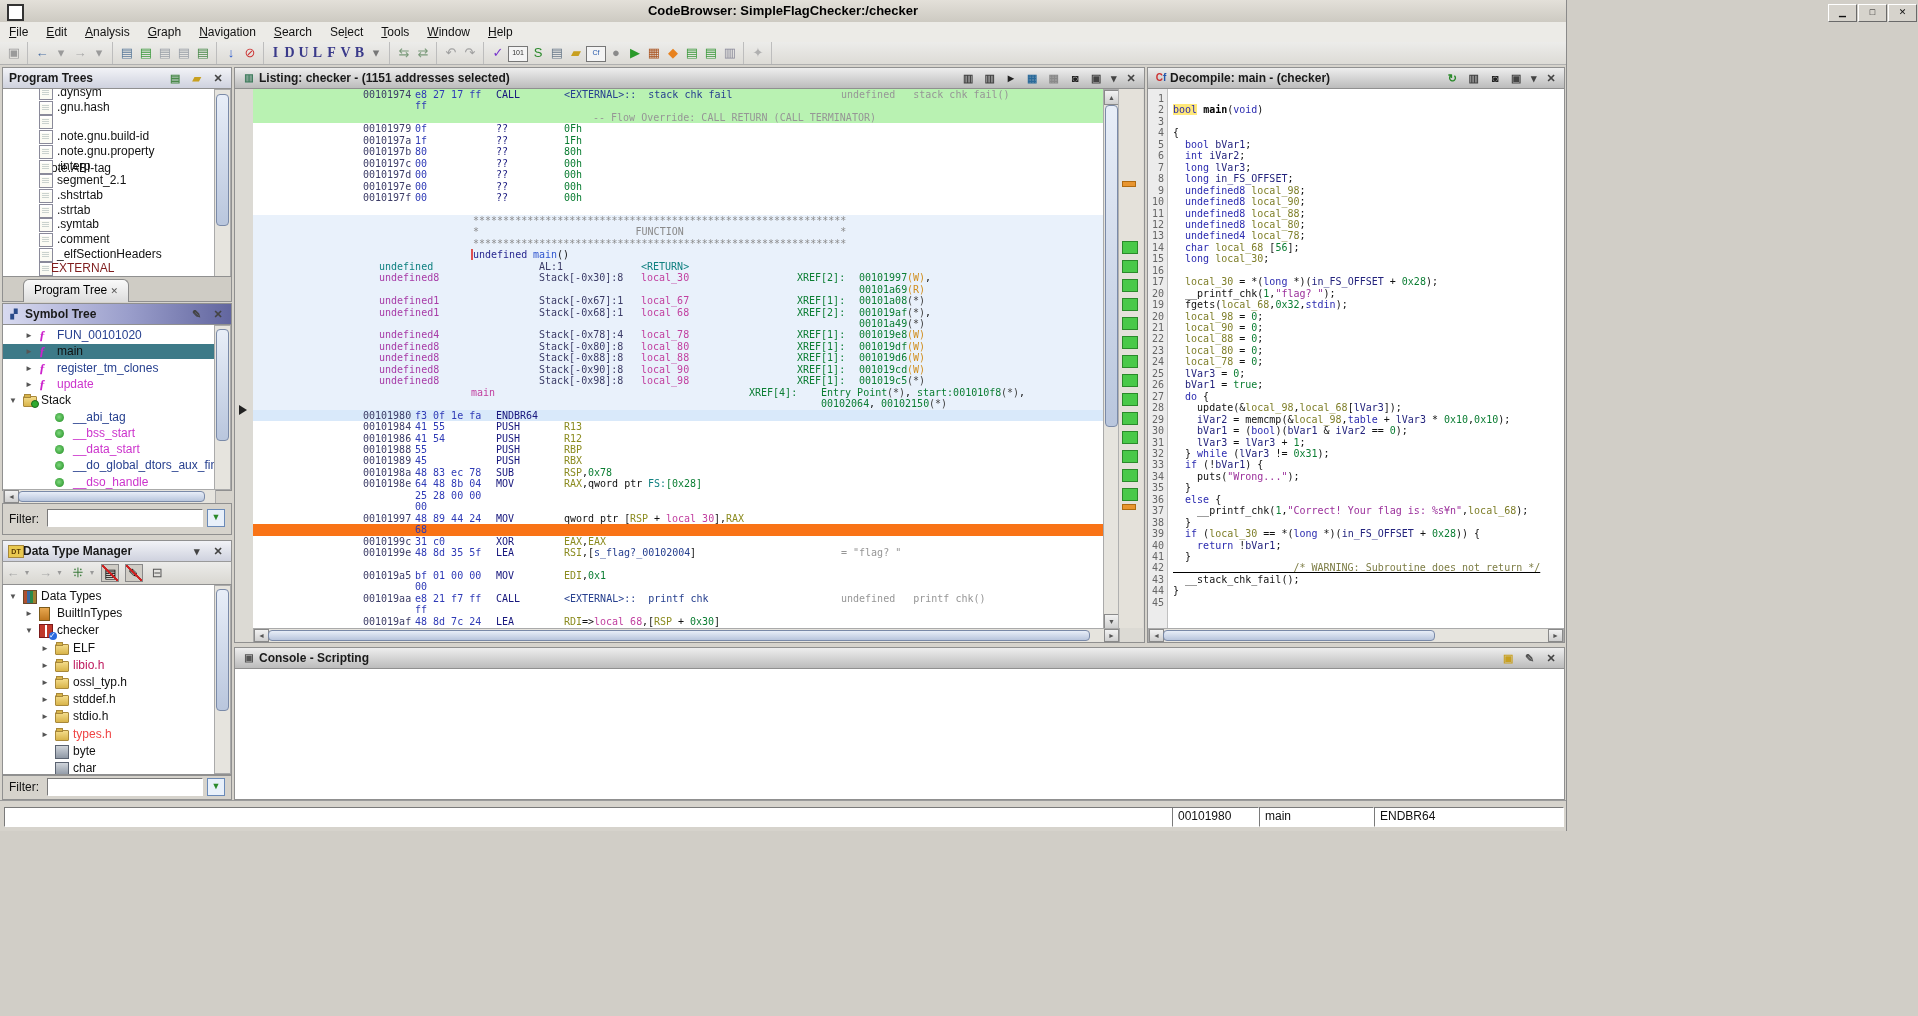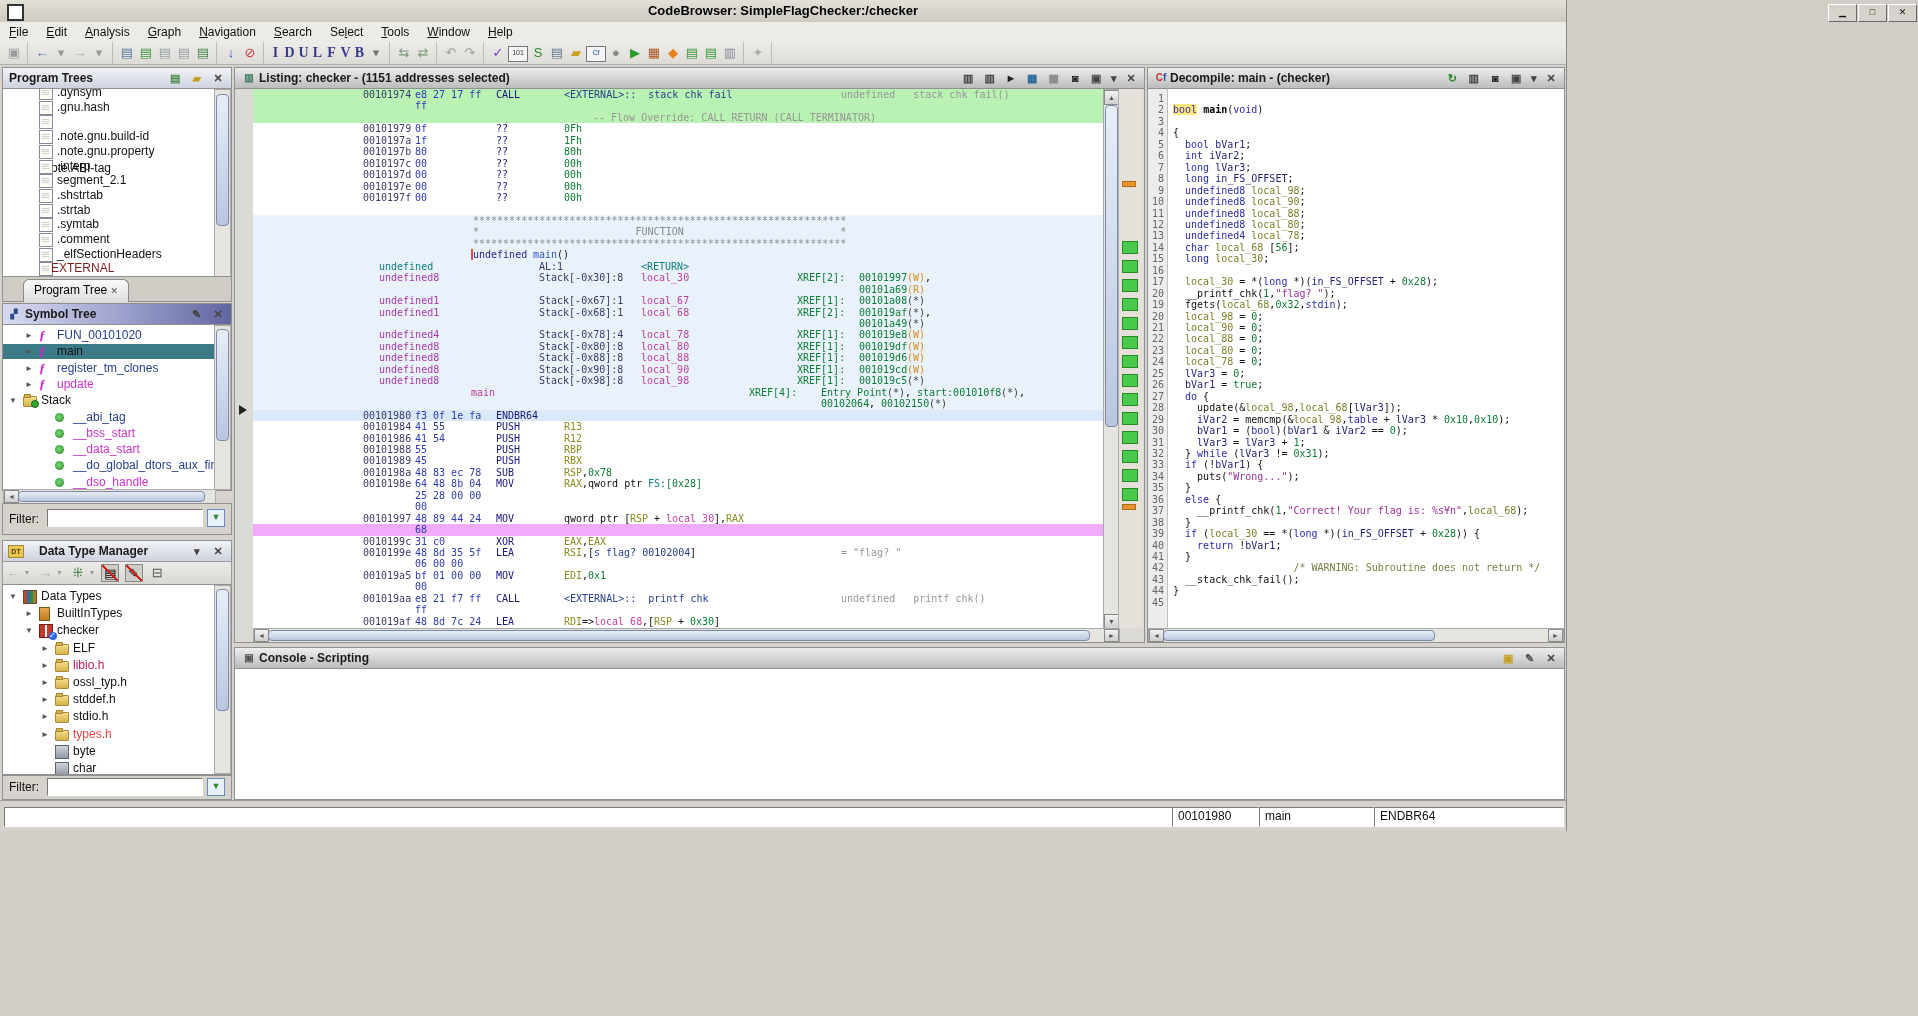--- a/index.html
+++ b/index.html
@@ -221,21 +221,21 @@
     <div class="sbthumb" style="left:14px;top:1px;width:185px;height:9px;"></div>
   </div>
   <div class="filterrow" style="left:2px;top:503px;width:228px;">
     <label>Filter:</label>
     <input value="" style="">
     <span class="ffunnel">▼</span>
   </div>
 
   <div class="phdr phdr-lite" style="left:2px;top:540px;width:228px;">
     <span class="hicons" style="left:4px;right:auto"><span class="hic" style="width:14px;background:#e8c850;border:1px solid #a8883a;font-size:7px;height:11px;line-height:11px;margin-top:4px;color:#5a3a00;">DT</span></span>
-    <span class="htitle" style="margin-left:36px">Data Type Manager</span>
+    <span class="htitle" style="margin-left:20px">Data Type Manager</span>
     <span class="hicons">
       <span class="hic">▾</span>
       <span class="hic">✕</span>
     </span>
   </div>
   <div class="abs" style="left:2px;top:561px;width:228px;height:23px;background:linear-gradient(#ececea,#d8d6d0);border:1px solid #9a9a9a;">
     <span class="tbi" style="color:#a8a8a8">←</span><span class="tbi" style="width:8px;color:#999;font-size:8px">▾</span>
     <span class="tbi" style="color:#a8a8a8">→</span><span class="tbi" style="width:8px;color:#999;font-size:8px">▾</span>
     <span class="tbi" style="color:#3a7a3a">⁜</span><span class="tbi" style="width:8px;color:#999;font-size:8px">▾</span>
     <span class="tbi" style="border:1px solid #888;background:#cfccc5;width:16px;height:16px;position:relative;overflow:hidden;">▤<span style="position:absolute;left:0;top:0;width:100%;height:100%;background:linear-gradient(45deg,transparent 44%,#cc2222 44%,#cc2222 56%,transparent 56%);"></span></span>
@@ -360,24 +360,23 @@
         <div class="coderow" style="top: 320.6px; height: 11.45px; background: rgb(217, 233, 250);"><span style="left: 110px; color: rgb(59, 59, 102);">00101980</span><span style="left: 162px; color: rgb(46, 58, 182);">f3 0f 1e fa</span><span style="left: 243px; color: rgb(22, 22, 125);">ENDBR64</span></div>
         <div class="coderow" style="top: 332.05px; height: 11.45px; background: rgb(255, 255, 255);"><span style="left: 110px; color: rgb(59, 59, 102);">00101984</span><span style="left: 162px; color: rgb(46, 58, 182);">41 55</span><span style="left: 243px; color: rgb(22, 22, 125);">PUSH</span><span style="left: 311px; color: rgb(139, 139, 31);">R13</span></div>
         <div class="coderow" style="top: 343.5px; height: 11.45px; background: rgb(255, 255, 255);"><span style="left: 110px; color: rgb(59, 59, 102);">00101986</span><span style="left: 162px; color: rgb(46, 58, 182);">41 54</span><span style="left: 243px; color: rgb(22, 22, 125);">PUSH</span><span style="left: 311px; color: rgb(139, 139, 31);">R12</span></div>
         <div class="coderow" style="top: 354.95px; height: 11.45px; background: rgb(255, 255, 255);"><span style="left: 110px; color: rgb(59, 59, 102);">00101988</span><span style="left: 162px; color: rgb(46, 58, 182);">55</span><span style="left: 243px; color: rgb(22, 22, 125);">PUSH</span><span style="left: 311px; color: rgb(139, 139, 31);">RBP</span></div>
         <div class="coderow" style="top: 366.4px; height: 11.45px; background: rgb(255, 255, 255);"><span style="left: 110px; color: rgb(59, 59, 102);">00101989</span><span style="left: 162px; color: rgb(46, 58, 182);">45</span><span style="left: 243px; color: rgb(22, 22, 125);">PUSH</span><span style="left: 311px; color: rgb(139, 139, 31);">RBX</span></div>
         <div class="coderow" style="top: 377.85px; height: 11.45px; background: rgb(255, 255, 255);"><span style="left: 110px; color: rgb(59, 59, 102);">0010198a</span><span style="left: 162px; color: rgb(46, 58, 182);">48 83 ec 78</span><span style="left: 243px; color: rgb(22, 22, 125);">SUB</span><span style="left: 311px; color: rgb(139, 139, 31);">RSP</span><span style="left: 329px; color: rgb(17, 17, 17);">,</span><span style="left: 335px; color: rgb(10, 125, 50);">0x78</span></div>
         <div class="coderow" style="top: 389.3px; height: 11.45px; background: rgb(255, 255, 255);"><span style="left: 110px; color: rgb(59, 59, 102);">0010198e</span><span style="left: 162px; color: rgb(46, 58, 182);">64 48 8b 04</span><span style="left: 243px; color: rgb(22, 22, 125);">MOV</span><span style="left: 311px; color: rgb(139, 139, 31);">RAX</span><span style="left: 329px; color: rgb(17, 17, 17);">,qword ptr </span><span style="left: 395px; color: rgb(15, 128, 128);">FS:</span><span style="left: 413px; color: rgb(10, 125, 50);">[0x28]</span></div>
         <div class="coderow" style="top: 400.75px; height: 11.45px; background: rgb(255, 255, 255);"><span style="left: 162px; color: rgb(46, 58, 182);">25 28 00 00</span></div>
         <div class="coderow" style="top: 412.2px; height: 11.45px; background: rgb(255, 255, 255);"><span style="left: 162px; color: rgb(46, 58, 182);">00</span></div>
         <div class="coderow" style="top: 423.65px; height: 11.45px; background: rgb(255, 255, 255);"><span style="left: 110px; color: rgb(59, 59, 102);">00101997</span><span style="left: 162px; color: rgb(46, 58, 182);">48 89 44 24</span><span style="left: 243px; color: rgb(22, 22, 125);">MOV</span><span style="left: 311px; color: rgb(17, 17, 17);">qword ptr [</span><span style="left: 377px; color: rgb(139, 139, 31);">RSP</span><span style="left: 395px; color: rgb(17, 17, 17);"> + </span><span style="left: 413px; color: rgb(193, 63, 159);">local_30</span><span style="left: 461px; color: rgb(17, 17, 17);">],</span><span style="left: 473px; color: rgb(139, 139, 31);">RAX</span></div>
-        <div class="coderow" style="top: 435.1px; height: 11.45px; background: #f0abfc;"><span style="left: 162px; color: rgb(46, 58, 182);">68</span></div>
+        <div class="coderow" style="top: 435.1px; height: 11.45px; background: #f97316;"><span style="left: 162px; color: rgb(46, 58, 182);">68</span></div>
         <div class="coderow" style="top: 446.55px; height: 11.45px; background: rgb(255, 255, 255);"><span style="left: 110px; color: rgb(59, 59, 102);">0010199c</span><span style="left: 162px; color: rgb(46, 58, 182);">31 c0</span><span style="left: 243px; color: rgb(22, 22, 125);">XOR</span><span style="left: 311px; color: rgb(139, 139, 31);">EAX</span><span style="left: 329px; color: rgb(17, 17, 17);">,</span><span style="left: 335px; color: rgb(139, 139, 31);">EAX</span></div>
         <div class="coderow" style="top: 458px; height: 11.45px; background: rgb(255, 255, 255);"><span style="left: 110px; color: rgb(59, 59, 102);">0010199e</span><span style="left: 162px; color: rgb(46, 58, 182);">48 8d 35 5f</span><span style="left: 243px; color: rgb(22, 22, 125);">LEA</span><span style="left: 311px; color: rgb(139, 139, 31);">RSI</span><span style="left: 329px; color: rgb(17, 17, 17);">,[</span><span style="left: 341px; color: rgb(39, 64, 143);">s_flag?_00102004</span><span style="left: 437px; color: rgb(17, 17, 17);">]</span><span style="left: 588px; color: rgb(150, 150, 150);">= "flag? "</span></div>
-        <div class="coderow" style="top: 469.45px; height: 11.45px; background: rgb(255, 255, 255);"><span style="left: 162px; color: rgb(46, 58, 182);">06 00 00</span></div>
         <div class="coderow" style="top: 480.9px; height: 11.45px; background: rgb(255, 255, 255);"><span style="left: 110px; color: rgb(59, 59, 102);">001019a5</span><span style="left: 162px; color: rgb(46, 58, 182);">bf 01 00 00</span><span style="left: 243px; color: rgb(22, 22, 125);">MOV</span><span style="left: 311px; color: rgb(139, 139, 31);">EDI</span><span style="left: 329px; color: rgb(17, 17, 17);">,</span><span style="left: 335px; color: rgb(10, 125, 50);">0x1</span></div>
         <div class="coderow" style="top: 492.35px; height: 11.45px; background: rgb(255, 255, 255);"><span style="left: 162px; color: rgb(46, 58, 182);">00</span></div>
         <div class="coderow" style="top: 503.8px; height: 11.45px; background: rgb(255, 255, 255);"><span style="left: 110px; color: rgb(59, 59, 102);">001019aa</span><span style="left: 162px; color: rgb(46, 58, 182);">e8 21 f7 ff</span><span style="left: 243px; color: rgb(22, 22, 125);">CALL</span><span style="left: 311px; color: rgb(39, 64, 143);">&lt;EXTERNAL&gt;::__printf_chk</span><span style="left: 588px; color: rgb(150, 150, 150);">undefined __printf_chk()</span></div>
         <div class="coderow" style="top: 515.25px; height: 11.45px; background: rgb(255, 255, 255);"><span style="left: 162px; color: rgb(46, 58, 182);">ff</span></div>
         <div class="coderow" style="top: 526.7px; height: 11.45px; background: rgb(255, 255, 255);"><span style="left: 110px; color: rgb(59, 59, 102);">001019af</span><span style="left: 162px; color: rgb(46, 58, 182);">48 8d 7c 24</span><span style="left: 243px; color: rgb(22, 22, 125);">LEA</span><span style="left: 311px; color: rgb(139, 139, 31);">RDI</span><span style="left: 329px; color: rgb(17, 17, 17);">=&gt;</span><span style="left: 341px; color: rgb(193, 63, 159);">local_68</span><span style="left: 389px; color: rgb(17, 17, 17);">,[</span><span style="left: 401px; color: rgb(139, 139, 31);">RSP</span><span style="left: 419px; color: rgb(17, 17, 17);"> + </span><span style="left: 437px; color: rgb(10, 125, 50);">0x30</span><span style="left: 461px; color: rgb(17, 17, 17);">]</span></div>
         <div class="coderow" style="top: 538.15px; height: 11.45px; background: rgb(255, 255, 255);"><span style="left: 162px; color: rgb(46, 58, 182);">30</span></div>
       </div>
 
     <div class="sb" style="left:868px;top:0;width:15px;height:539px;">
       <div class="sbarrow" style="left:0;top:0;width:13px;height:13px;font-size:7px;line-height:13px;">▲</div>
@@ -506,21 +505,21 @@
         <div class="dline" style="top: 358.95px; left: 5px;"><span class="dP" style="color: rgb(17, 17, 17);">  } </span><span class="dK" style="color: rgb(43, 43, 176);">while</span><span class="dP" style="color: rgb(17, 17, 17);"> (</span><span class="dV" style="color: rgb(35, 35, 125);">lVar3</span><span class="dP" style="color: rgb(17, 17, 17);"> != </span><span class="dN" style="color: rgb(10, 125, 50);">0x31</span><span class="dP" style="color: rgb(17, 17, 17);">);</span></div>
         <div class="dline" style="top: 370.4px; left: 5px;"><span class="dP" style="color: rgb(17, 17, 17);">  </span><span class="dK" style="color: rgb(43, 43, 176);">if</span><span class="dP" style="color: rgb(17, 17, 17);"> (!</span><span class="dV" style="color: rgb(35, 35, 125);">bVar1</span><span class="dP" style="color: rgb(17, 17, 17);">) {</span></div>
         <div class="dline" style="top: 381.85px; left: 5px;"><span class="dP" style="color: rgb(17, 17, 17);">    </span><span class="dF" style="color: rgb(17, 17, 17);">puts</span><span class="dP" style="color: rgb(17, 17, 17);">(</span><span class="dS" style="color: rgb(155, 47, 155);">"Wrong..."</span><span class="dP" style="color: rgb(17, 17, 17);">);</span></div>
         <div class="dline" style="top: 393.3px; left: 5px;"><span class="dP" style="color: rgb(17, 17, 17);">  }</span></div>
         <div class="dline" style="top: 404.75px; left: 5px;"><span class="dP" style="color: rgb(17, 17, 17);">  </span><span class="dK" style="color: rgb(43, 43, 176);">else</span><span class="dP" style="color: rgb(17, 17, 17);"> {</span></div>
         <div class="dline" style="top: 416.2px; left: 5px;"><span class="dP" style="color: rgb(17, 17, 17);">    </span><span class="dF" style="color: rgb(17, 17, 17);">__printf_chk</span><span class="dP" style="color: rgb(17, 17, 17);">(</span><span class="dN" style="color: rgb(10, 125, 50);">1</span><span class="dP" style="color: rgb(17, 17, 17);">,</span><span class="dS" style="color: rgb(155, 47, 155);">"Correct! Your flag is: %s¥n"</span><span class="dP" style="color: rgb(17, 17, 17);">,</span><span class="dO" style="color: rgb(126, 126, 40);">local_68</span><span class="dP" style="color: rgb(17, 17, 17);">);</span></div>
         <div class="dline" style="top: 427.65px; left: 5px;"><span class="dP" style="color: rgb(17, 17, 17);">  }</span></div>
         <div class="dline" style="top: 439.1px; left: 5px;"><span class="dP" style="color: rgb(17, 17, 17);">  </span><span class="dK" style="color: rgb(43, 43, 176);">if</span><span class="dP" style="color: rgb(17, 17, 17);"> (</span><span class="dO" style="color: rgb(126, 126, 40);">local_30</span><span class="dP" style="color: rgb(17, 17, 17);"> == *(</span><span class="dK" style="color: rgb(43, 43, 176);">long</span><span class="dP" style="color: rgb(17, 17, 17);"> *)(</span><span class="dV" style="color: rgb(35, 35, 125);">in_FS_OFFSET</span><span class="dP" style="color: rgb(17, 17, 17);"> + </span><span class="dN" style="color: rgb(10, 125, 50);">0x28</span><span class="dP" style="color: rgb(17, 17, 17);">)) {</span></div>
         <div class="dline" style="top: 450.55px; left: 5px;"><span class="dP" style="color: rgb(17, 17, 17);">    </span><span class="dK" style="color: rgb(43, 43, 176);">return</span><span class="dP" style="color: rgb(17, 17, 17);"> !</span><span class="dV" style="color: rgb(35, 35, 125);">bVar1</span><span class="dP" style="color: rgb(17, 17, 17);">;</span></div>
         <div class="dline" style="top: 462px; left: 5px;"><span class="dP" style="color: rgb(17, 17, 17);">  }</span></div>
-        <div class="dline" style="top: 473.45px; left: 5px;"><span class="dC" style="color: rgb(125, 125, 69);">                    /* WARNING: Subroutine does not return */</span></div>
+        <div class="dline" style="top: 473.45px; left: 5px; text-decoration: underline;"><span class="dC" style="color: rgb(125, 125, 69);">                    /* WARNING: Subroutine does not return */</span></div>
         <div class="dline" style="top: 484.9px; left: 5px;"><span class="dP" style="color: rgb(17, 17, 17);">  </span><span class="dF" style="color: rgb(17, 17, 17);">__stack_chk_fail</span><span class="dP" style="color: rgb(17, 17, 17);">();</span></div>
         <div class="dline" style="top: 496.35px; left: 5px;"><span class="dP" style="color: rgb(17, 17, 17);">}</span></div>
         <div class="dline" style="top: 507.8px; left: 5px;"></div>
       </div>
     <div class="sb" style="left:0;top:539px;width:414px;height:13px;">
       <div class="sbarrow" style="left:0;top:0;width:13px;height:11px;font-size:7px;line-height:11px;">◄</div>
       <div class="sbarrow" style="right:0;top:0;width:13px;height:11px;font-size:7px;line-height:11px;">►</div>
       <div class="sbthumb" style="left:14px;top:1px;width:270px;height:9px;"></div>
     </div>
   </div>

